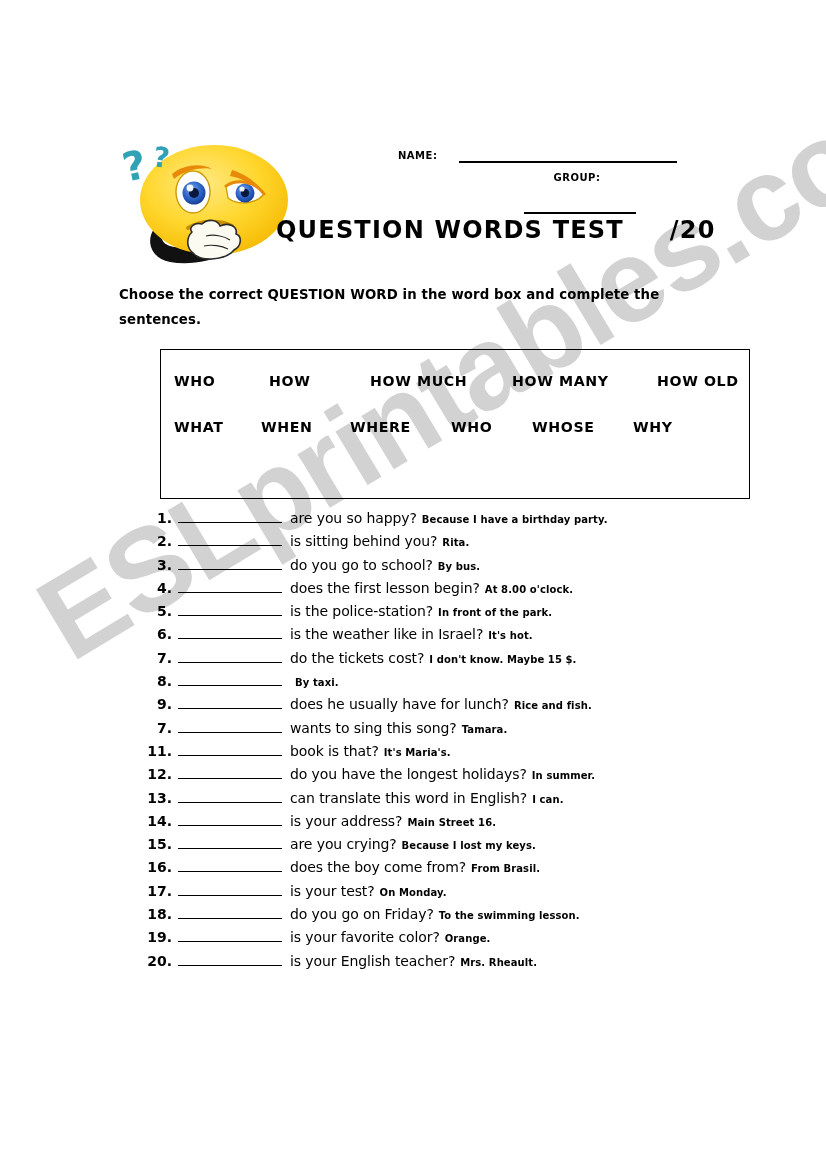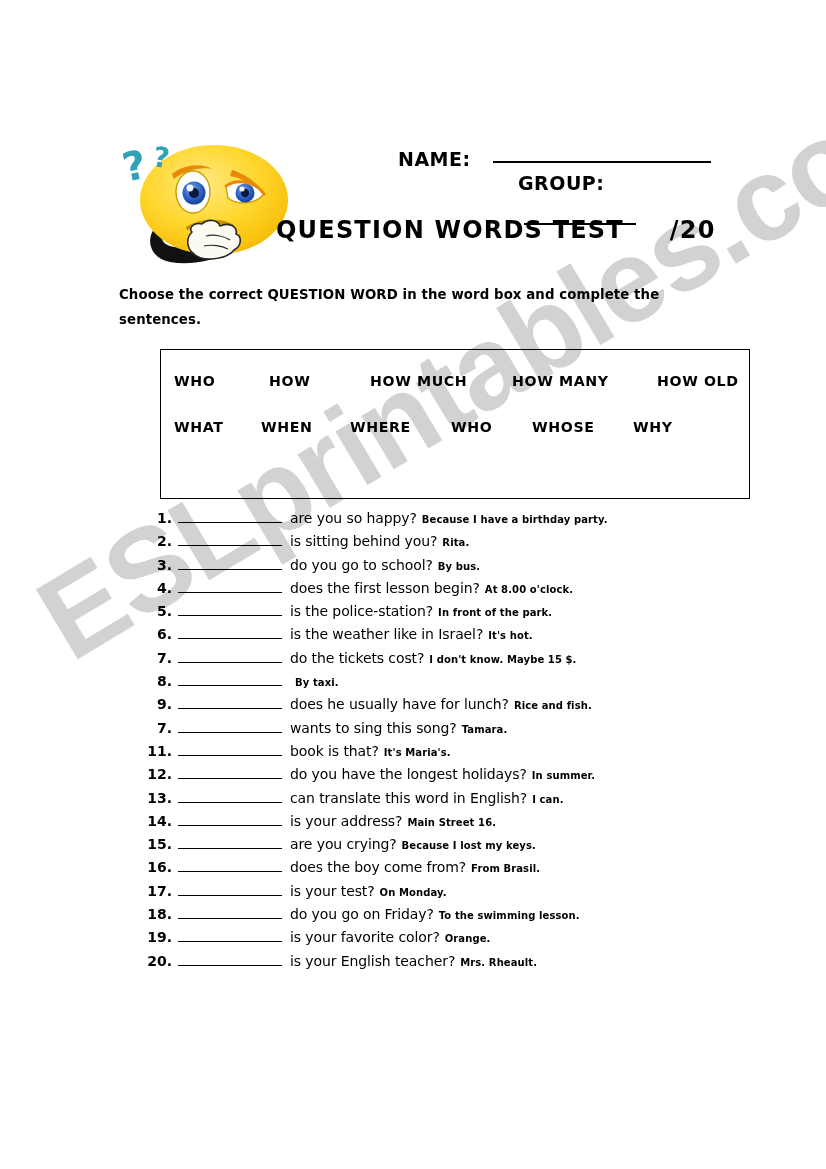--- a/index.html
+++ b/index.html
@@ -54,25 +54,25 @@
     left: 114px;
     top: 136px;
     width: 185px;
     height: 130px;
   }
 
   #name-row, #group-row {
     position: absolute;
     font-family: "DejaVu Sans", sans-serif;
     font-weight: bold;
-    font-size: 19px;
+    font-size: 10px;
     letter-spacing: 0.5px;
     white-space: nowrap;
     display: flex;
-    align-items: flex-start;
+    align-items: center;
     gap: 16px;
   }
   #name-row { left: 398px; top: 148px; }
   #group-row { left: 518px; top: 172px; flex-direction: column; }
 
   .rule {
     display: inline-block;
     border-bottom: 2px solid #000;
     margin-left: 6px;
     height: 13px;

